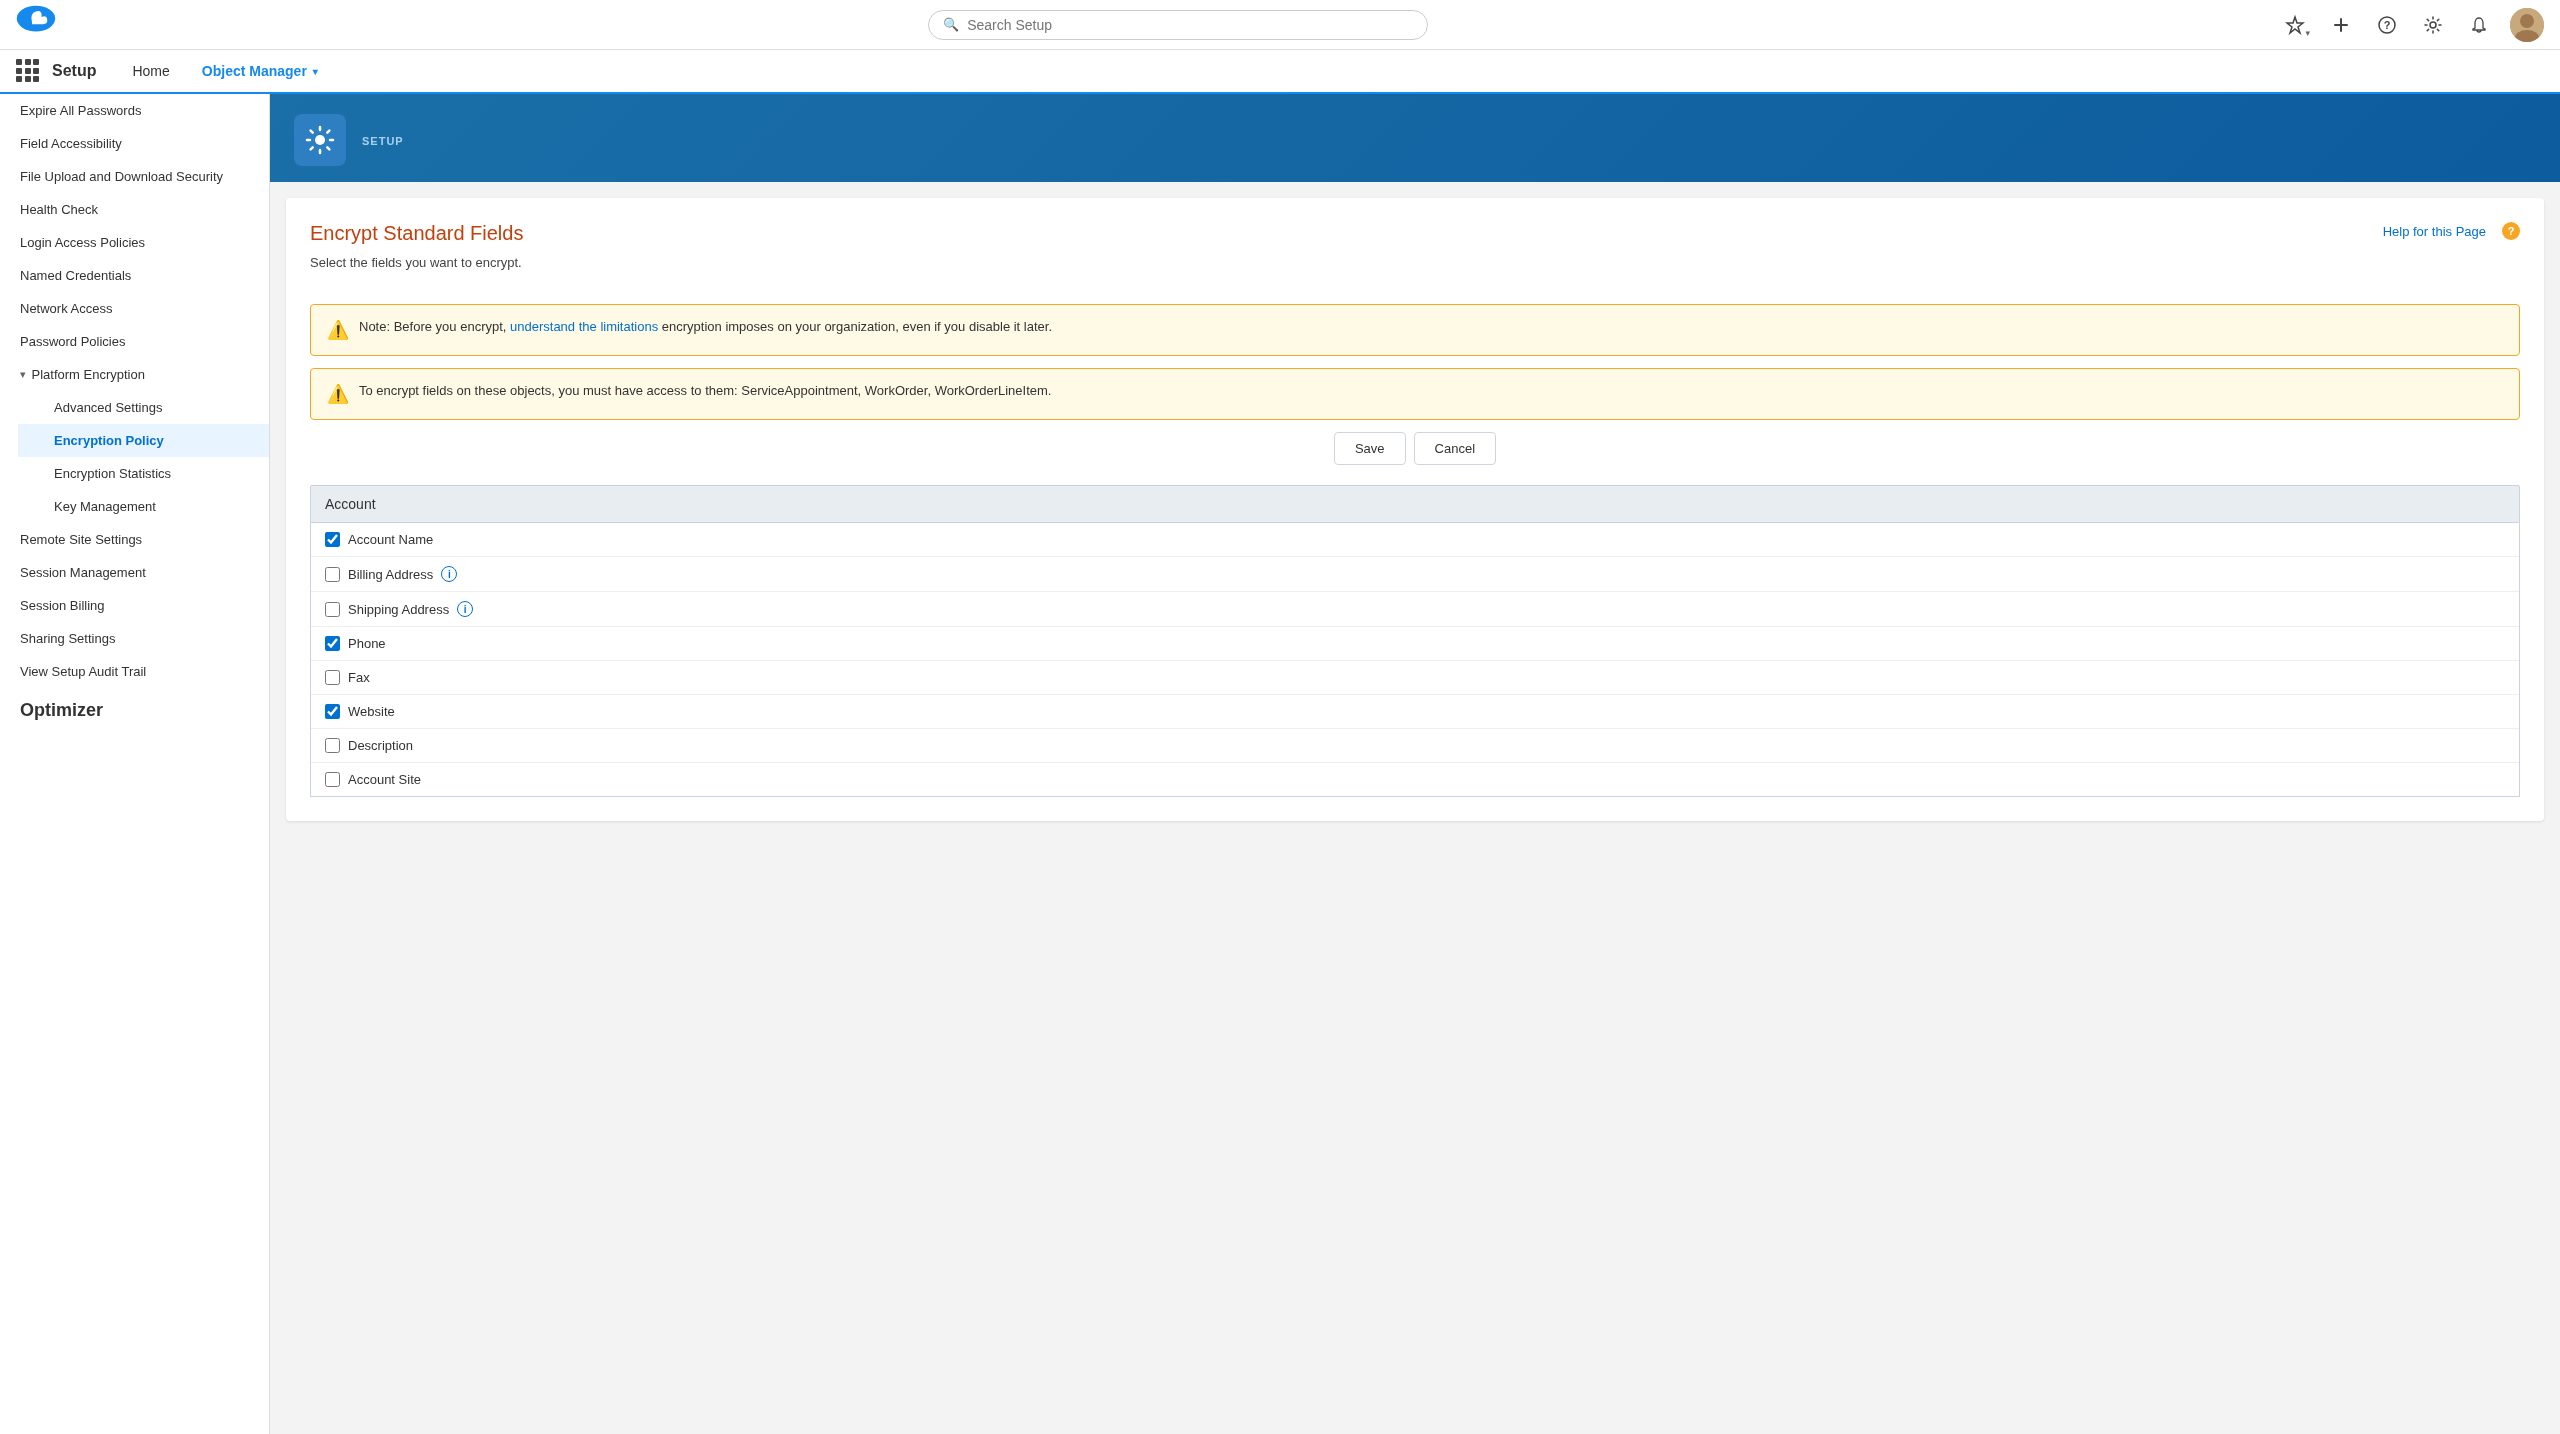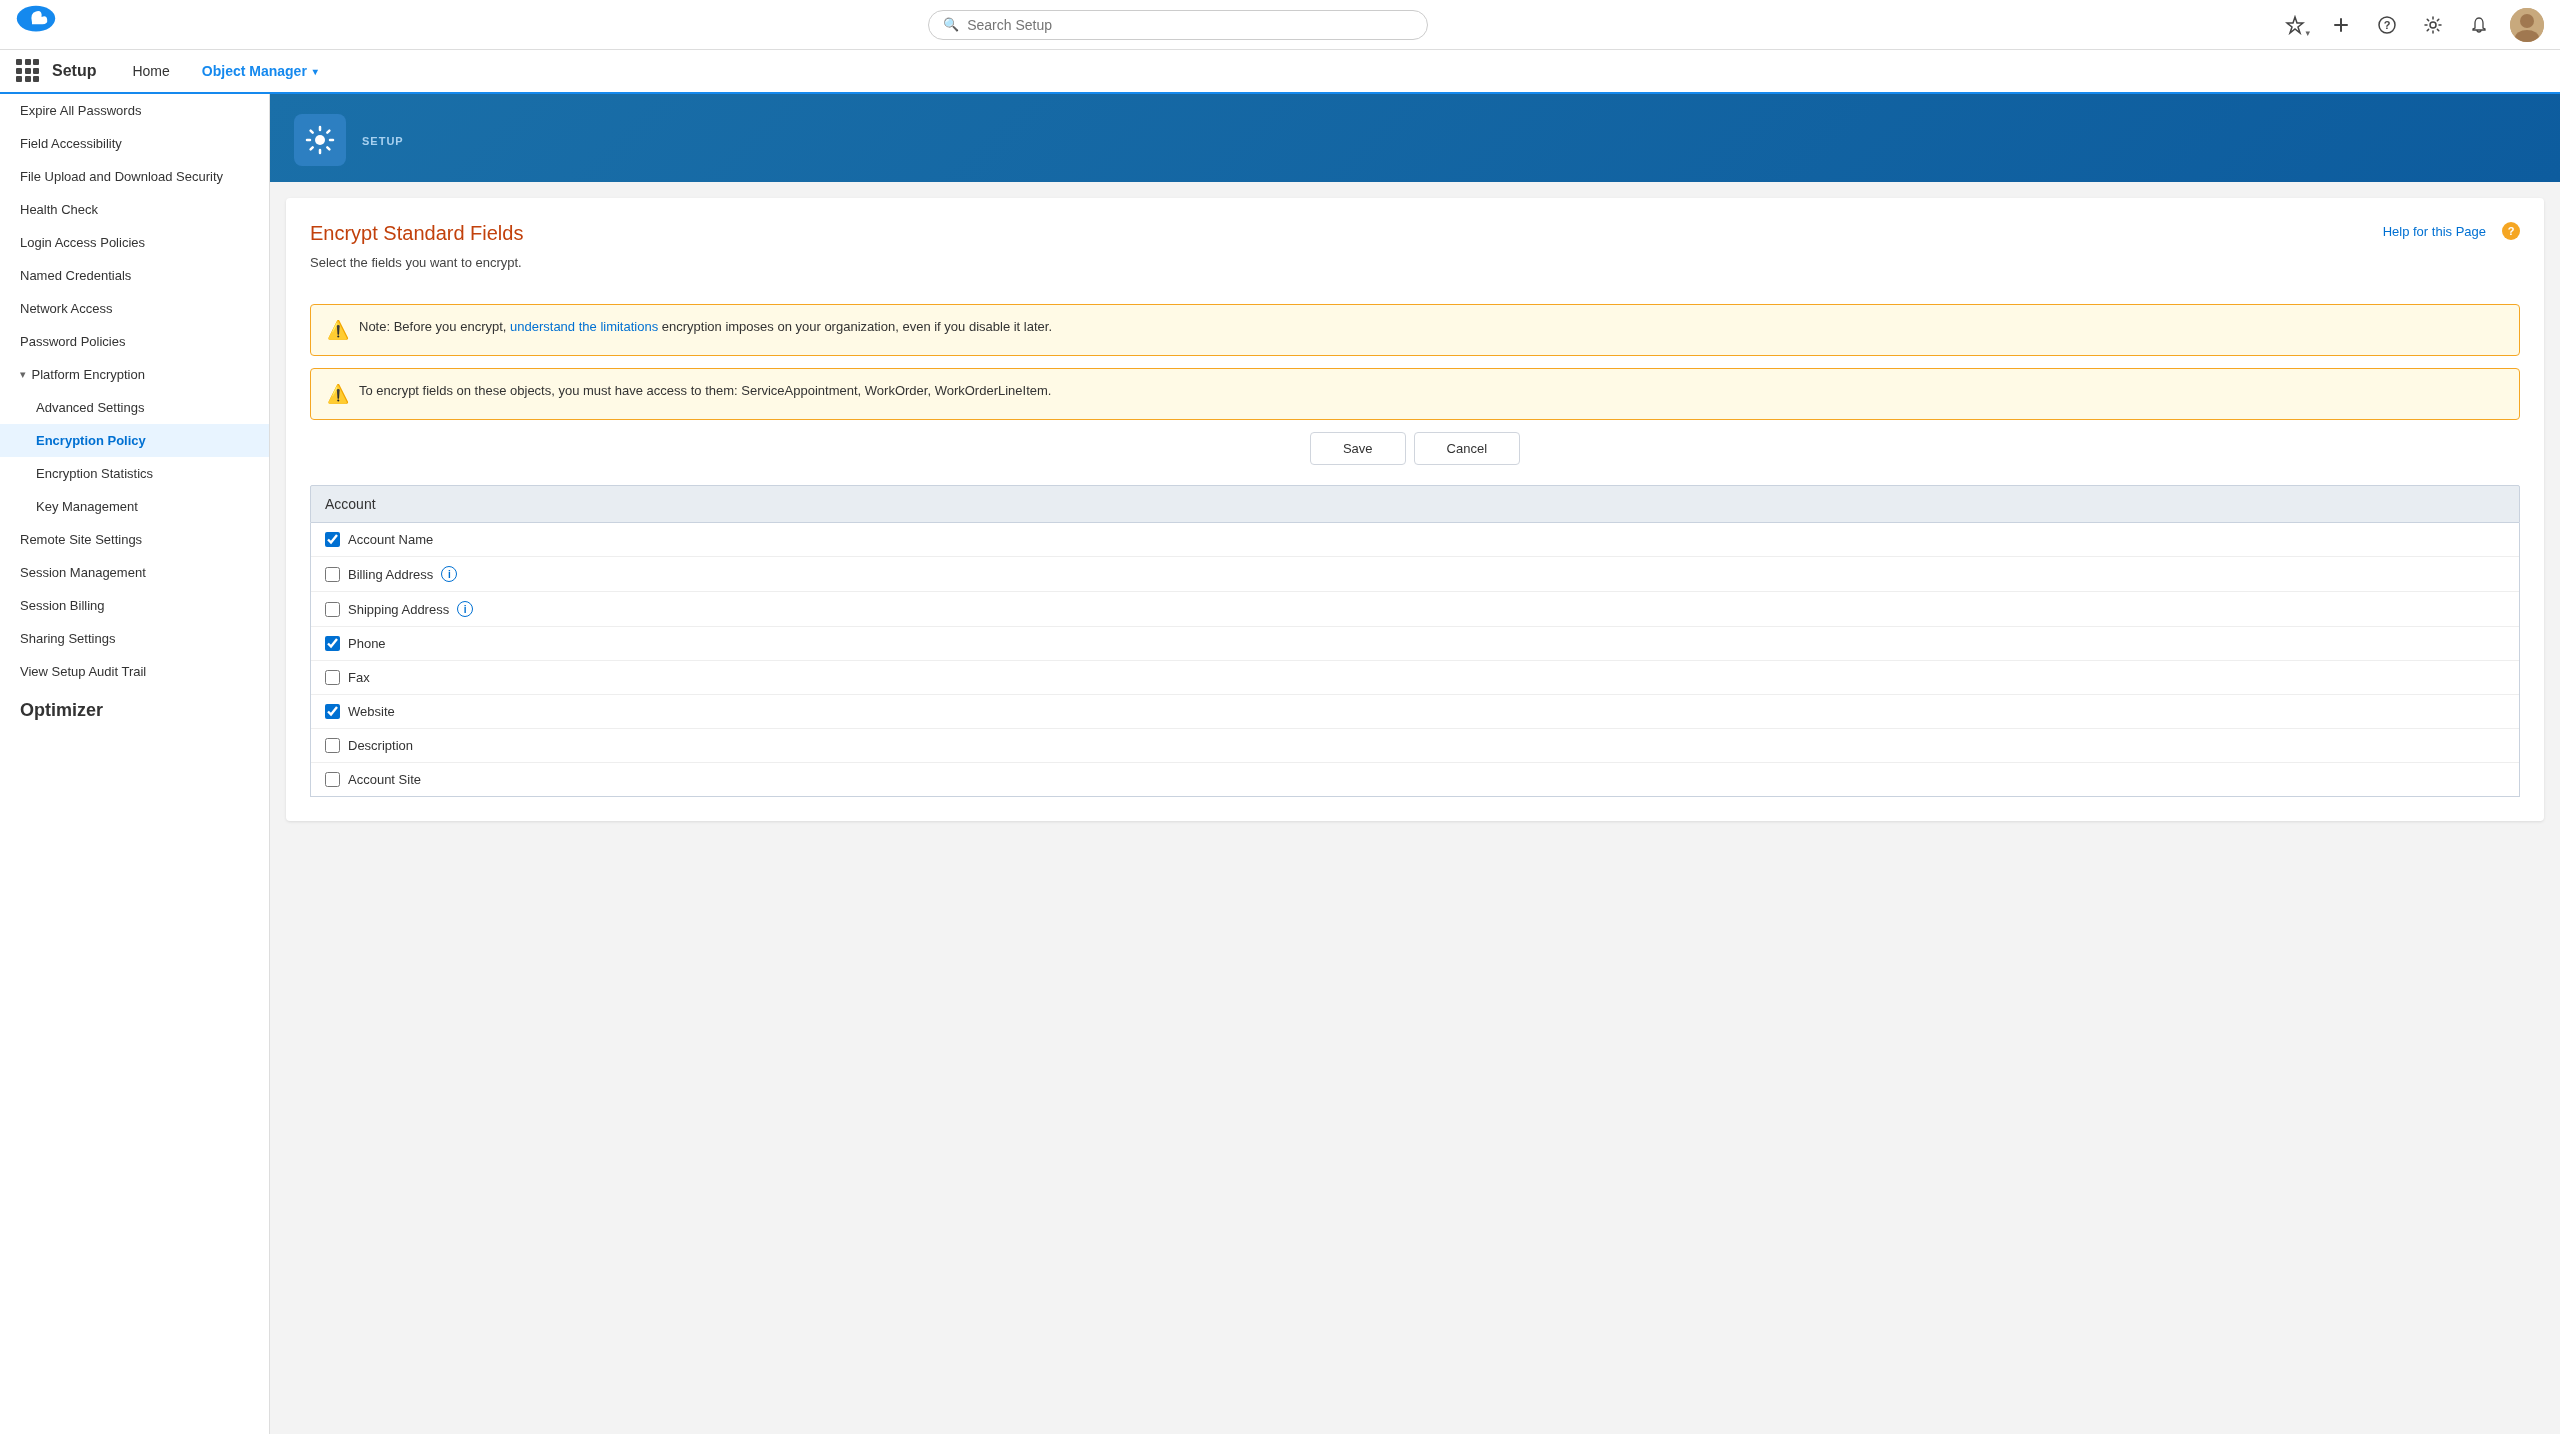--- a/index.html
+++ b/index.html
@@ -143,20 +143,21 @@
       display: flex;
       align-items: center;
     }
     .sidebar-item.active {
       background: #e8f4ff;
       font-weight: 600;
       color: #0070d2;
     }
     .sidebar-item.sub {
       padding-left: 36px;
+      margin-left: 18px;
     }
     .sidebar-section-header {
       display: flex;
       align-items: center;
       padding: 9px 16px 9px 20px;
       cursor: pointer;
       font-size: 13px;
       font-weight: 500;
       color: #333;
     }
@@ -261,21 +262,21 @@
     .warning-link { color: #0070d2; text-decoration: none; }
 
     
     .action-row {
       display: flex;
       gap: 8px;
       margin-bottom: 20px;
       justify-content: center;
     }
     .btn {
-      padding: 8px 32px;
+      padding: 8px 20px;
       border-radius: 4px;
       font-size: 13px;
       cursor: pointer;
       font-weight: 400;
     }
     .btn-primary {
       background: #fff;
       border: 1px solid #d0d5dd;
       color: #333;
     }

